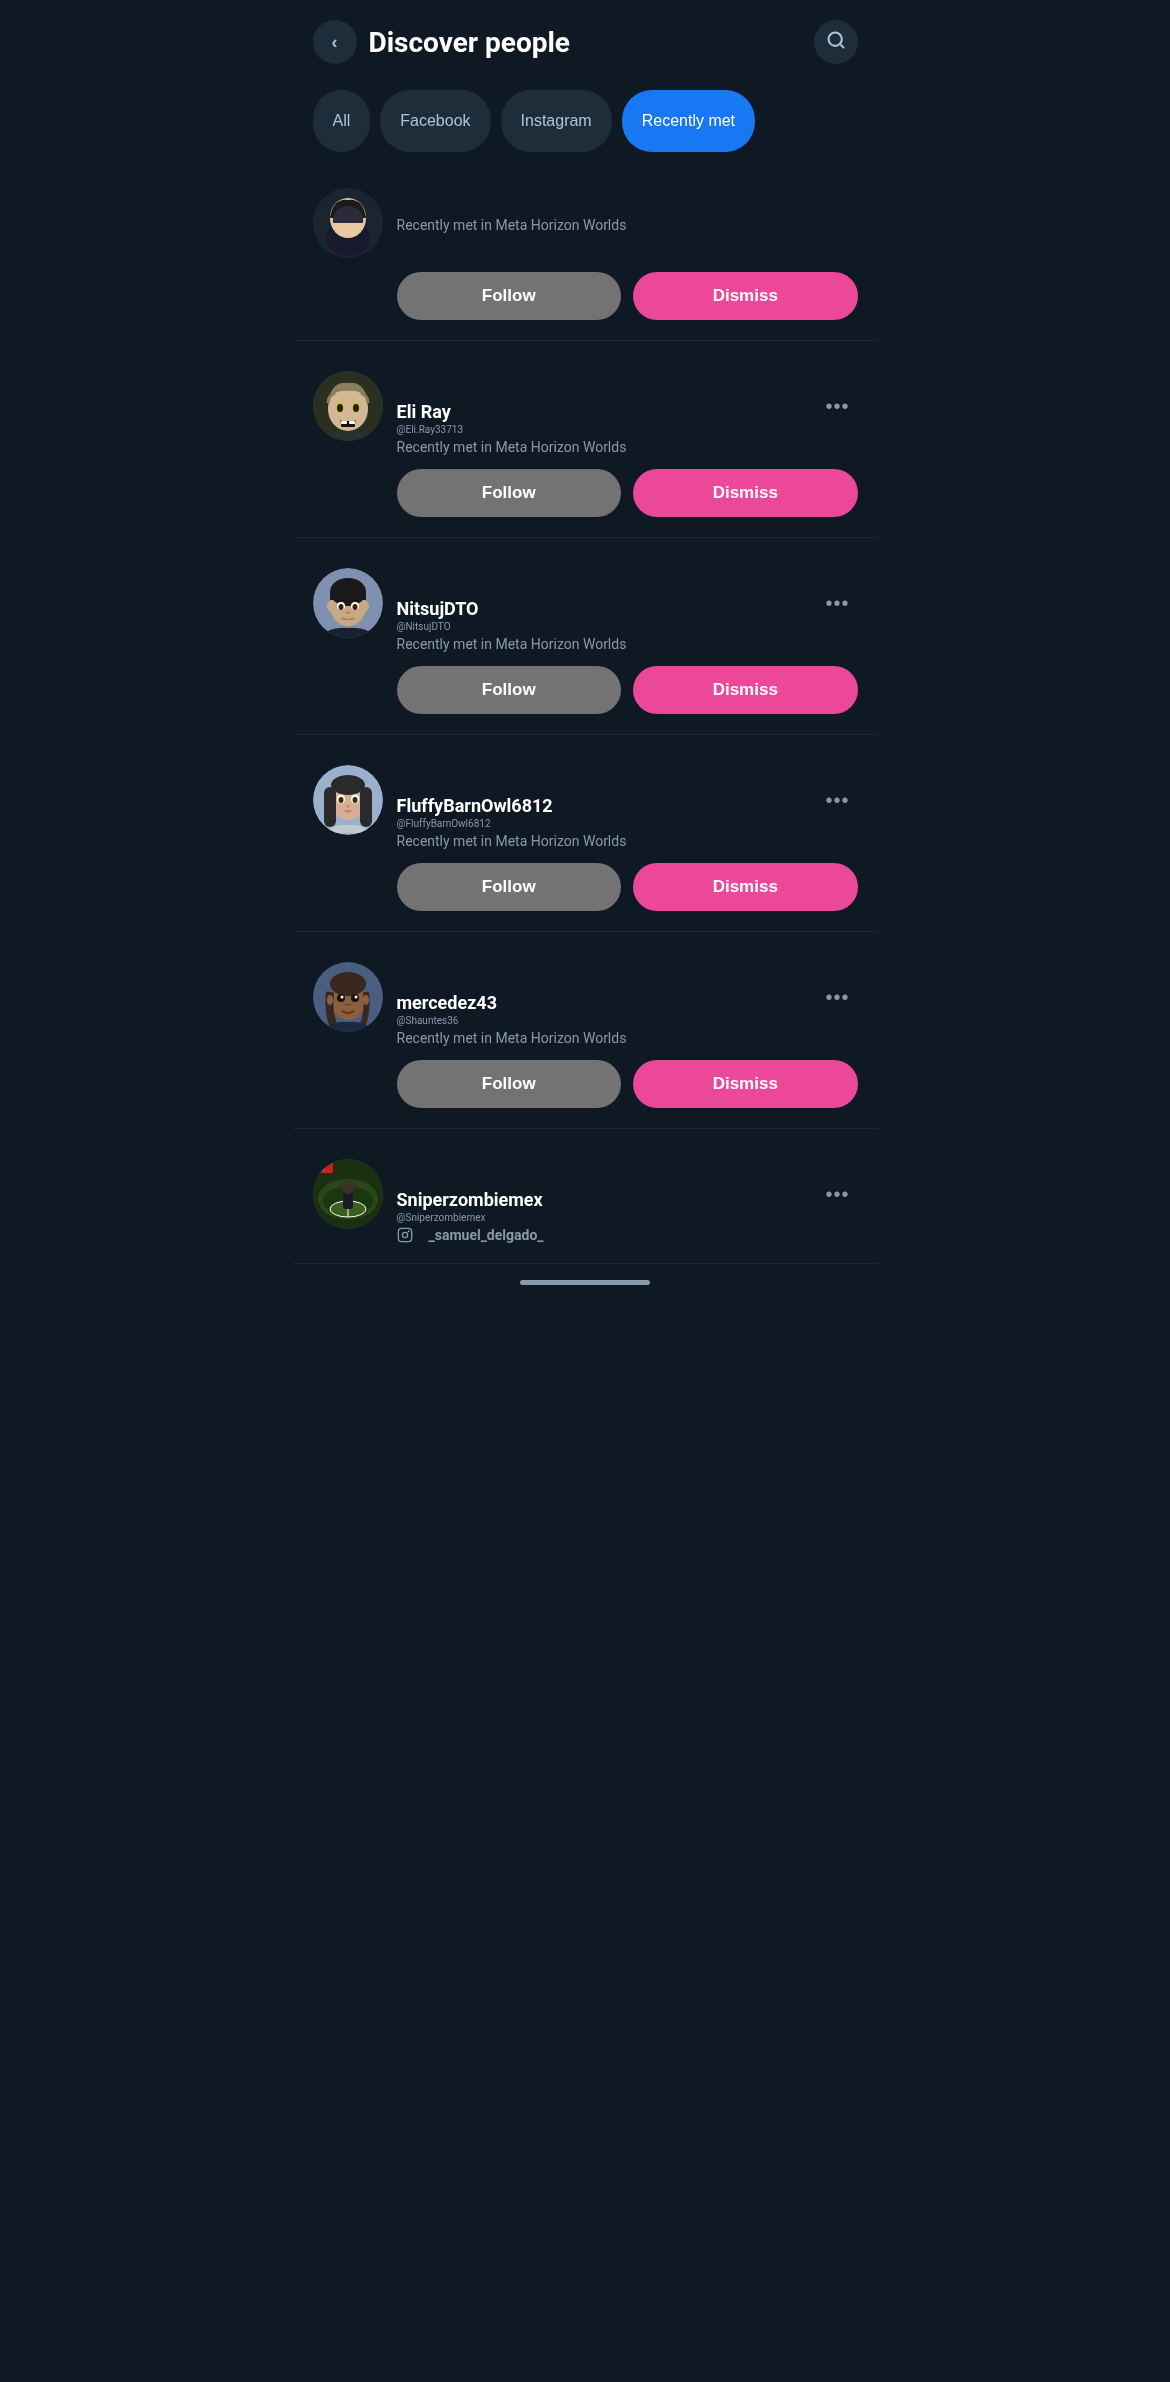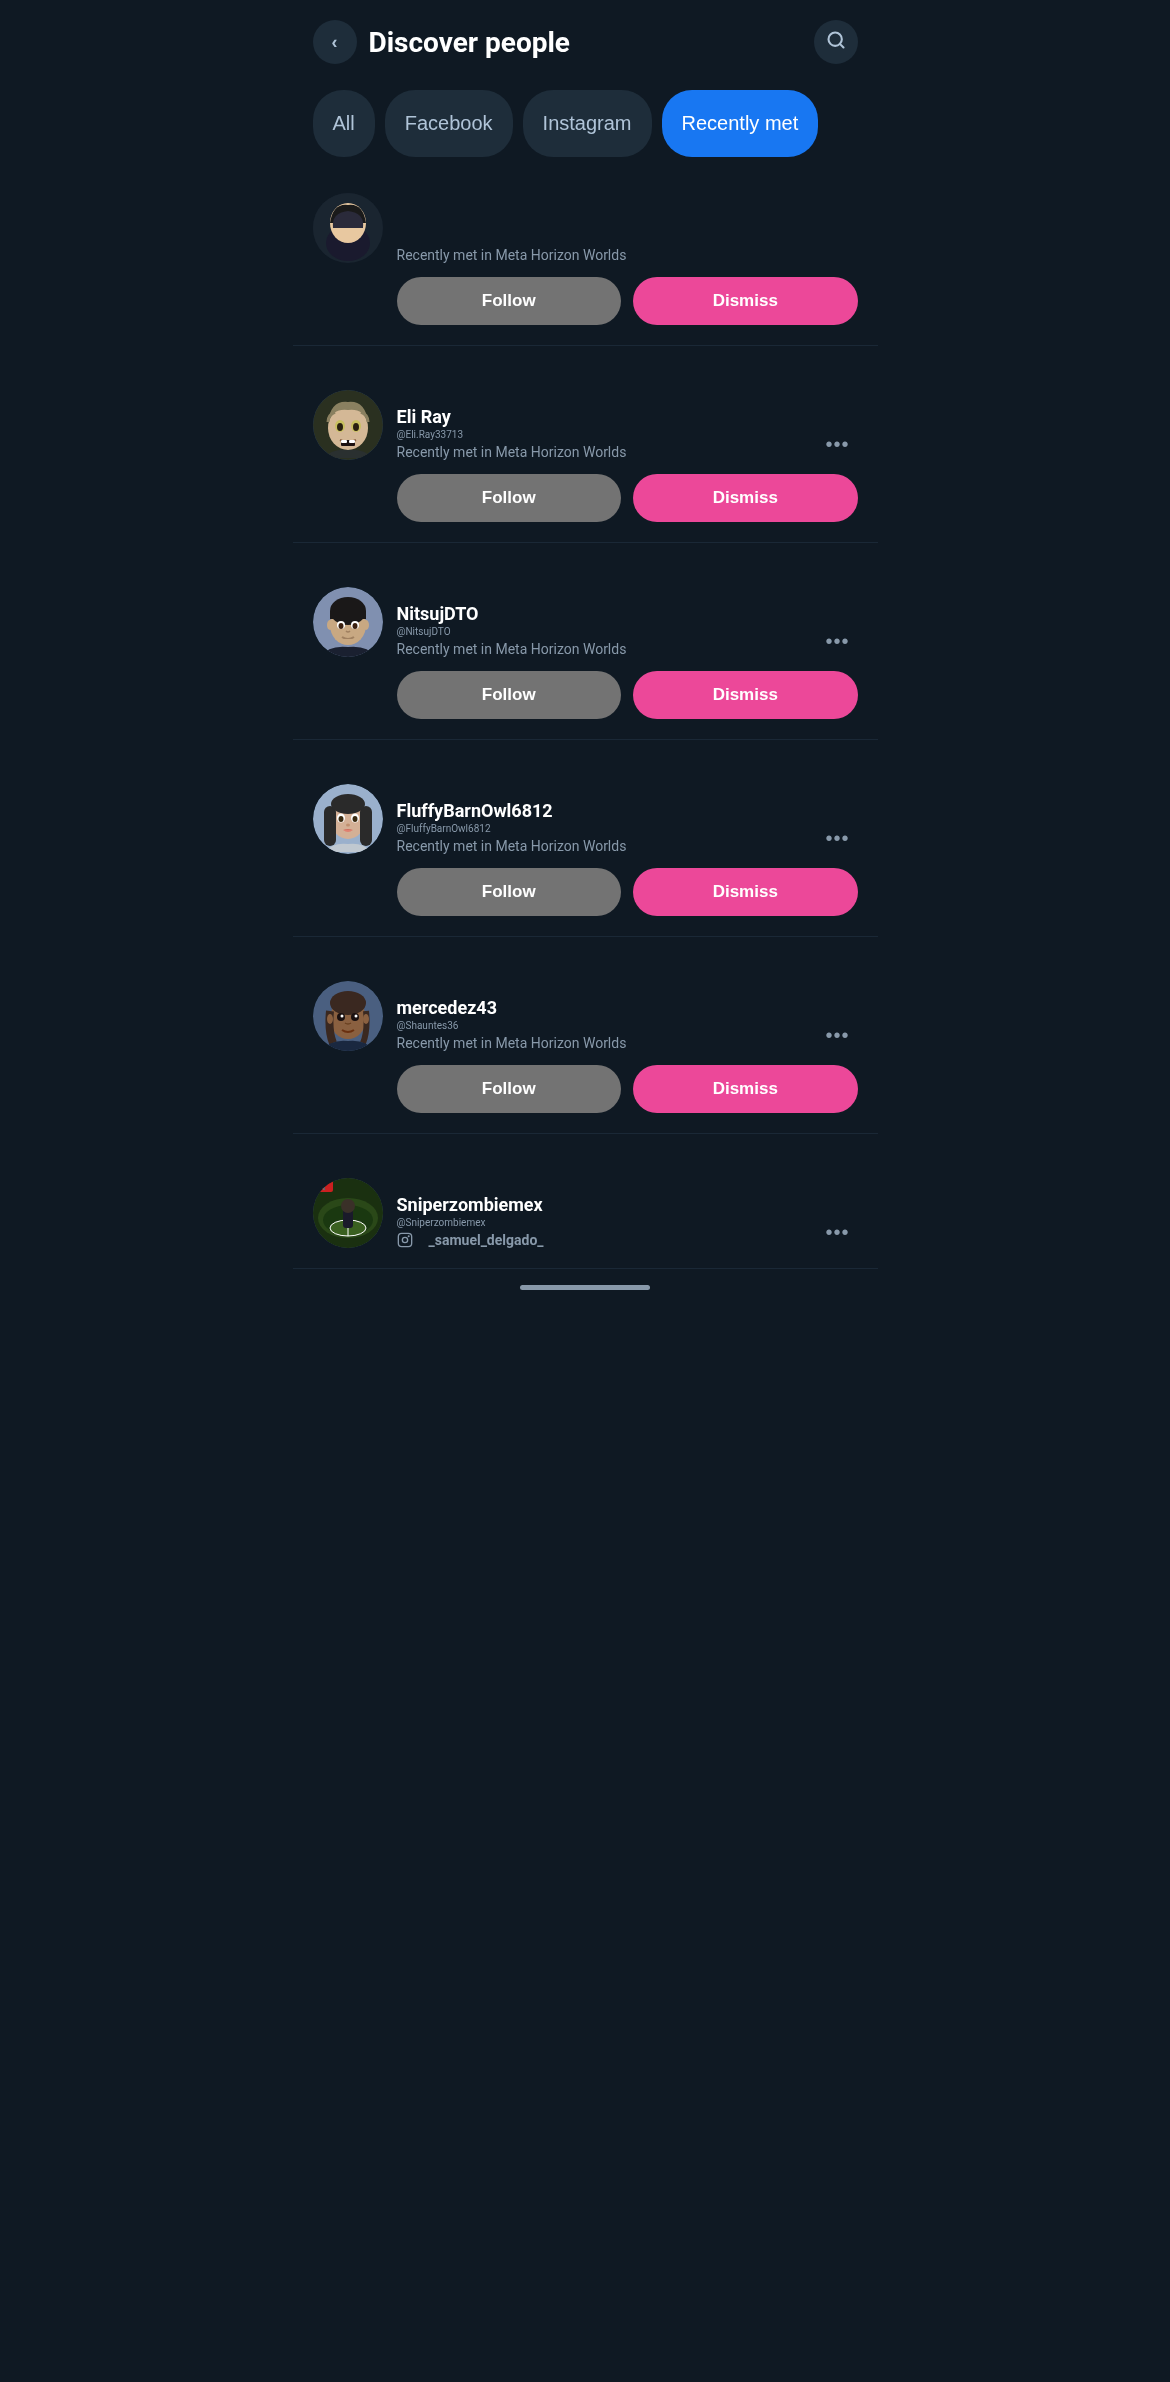--- a/index.html
+++ b/index.html
@@ -60,21 +60,21 @@
     .filter-tabs {
       display: flex;
       gap: 10px;
       padding: 16px 20px 20px;
       flex-wrap: wrap;
     }
 
     .filter-tab {
       padding: 22px 20px;
       border-radius: 30px;
-      font-size: 20px;
+      font-size: 16px;
       font-weight: 500;
       cursor: pointer;
       border: none;
     }
 
     .filter-tab.inactive {
       background: #1e2d3a;
       color: #b0c4d8;
     }
 
@@ -83,21 +83,21 @@
       color: #ffffff;
     }
 
     .user-card {
       padding: 16px 20px 20px;
       border-bottom: 1px solid #1a2836;
     }
 
     .user-card-header {
       display: flex;
-      align-items: flex-end;
+      align-items: center;
       gap: 14px;
     }
 
     .avatar {
       width: 70px;
       height: 70px;
       border-radius: 50%;
       flex-shrink: 0;
       overflow: hidden;
       background: #2a3f52;

